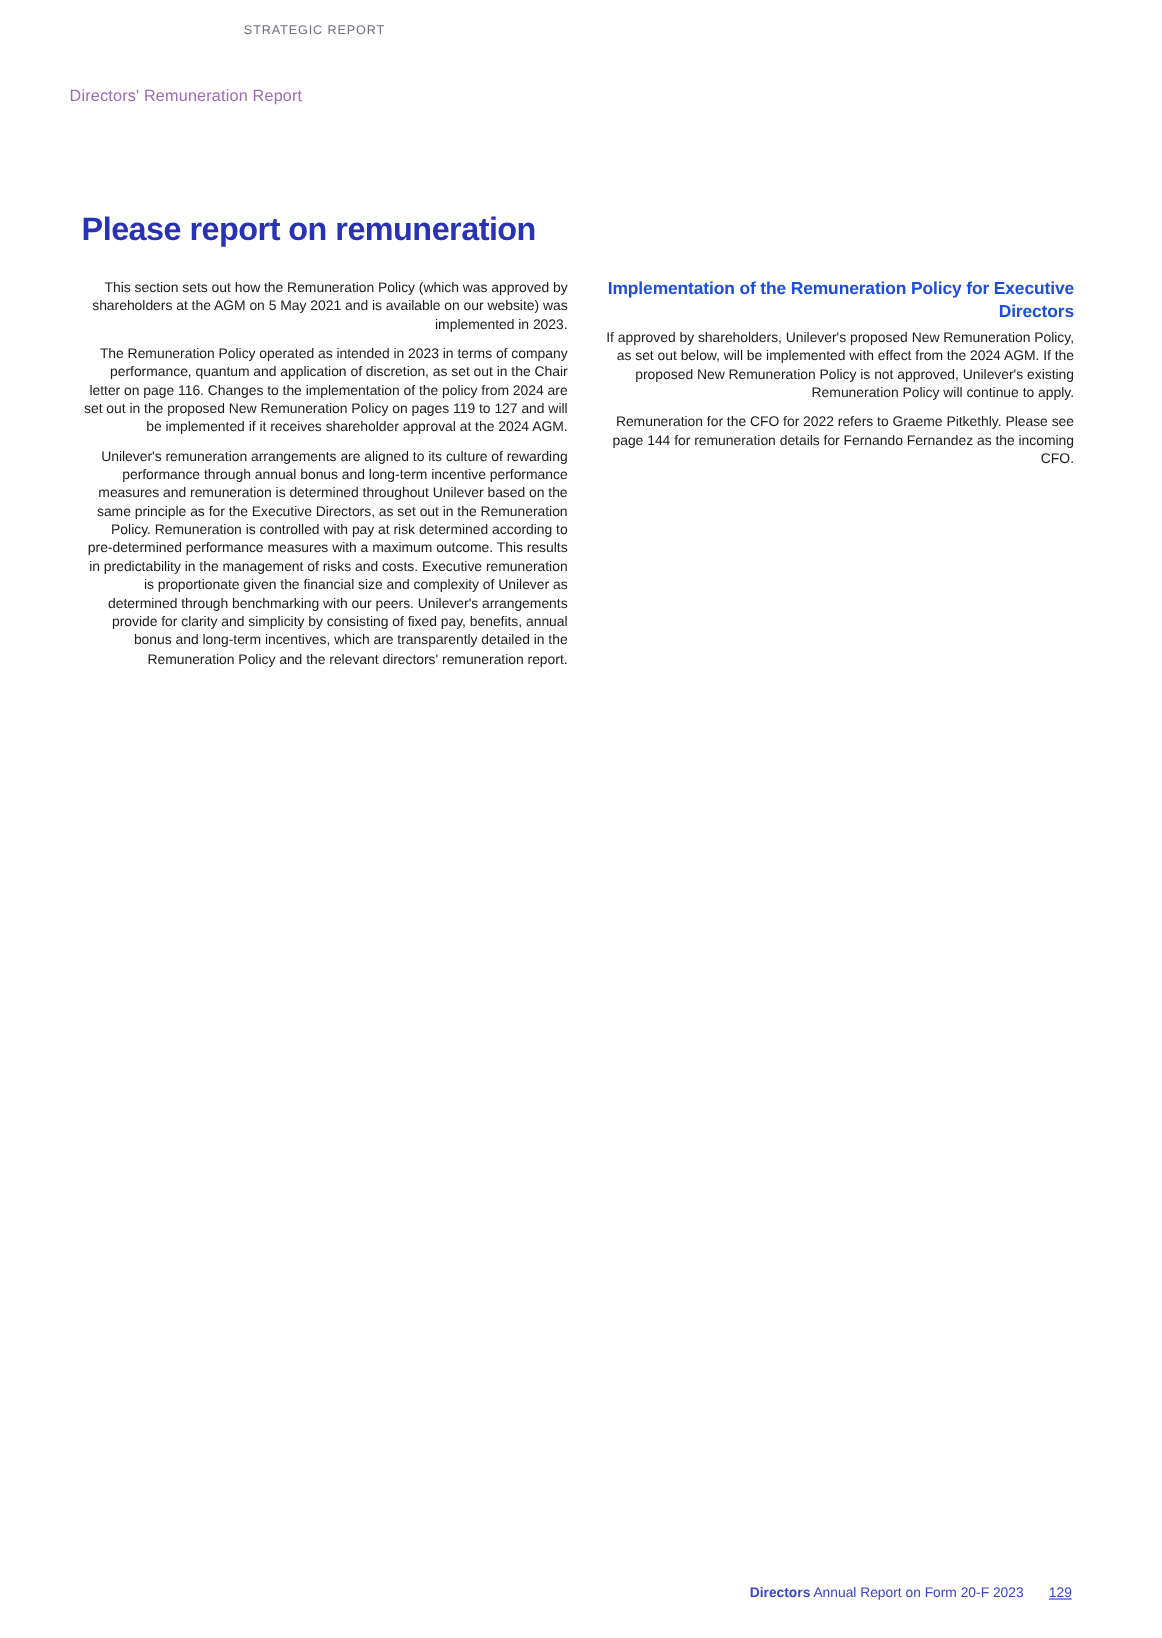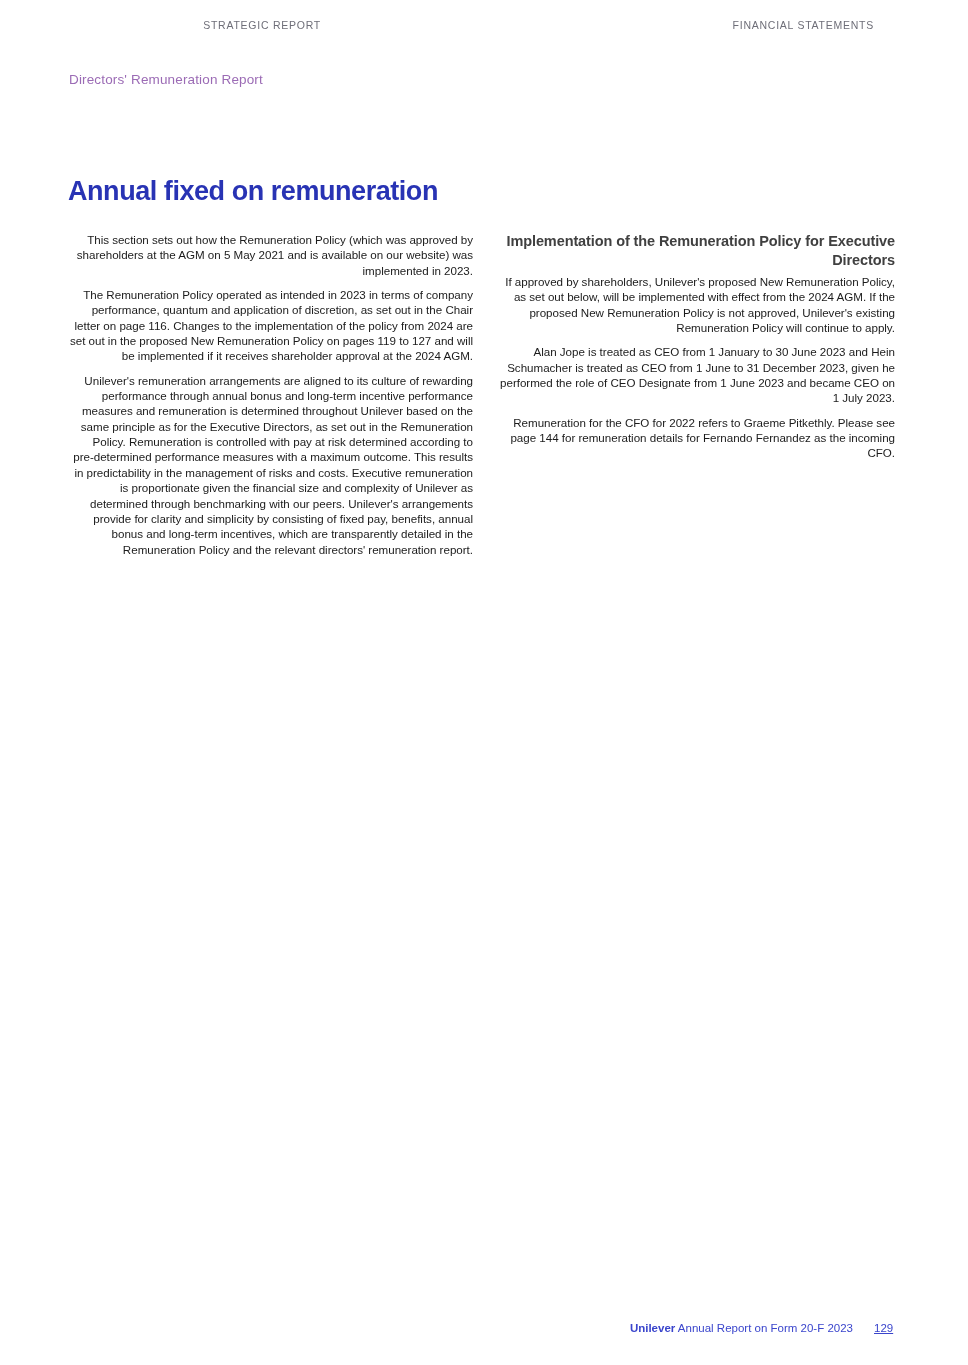--- a/index.html
+++ b/index.html
@@ -49,21 +49,21 @@
   .nav-tab.active .tab-label {
     color: #A060C0;
   }
   #tab-0 { left: 93px;  width: 228px; }
   #tab-1 { left: 345px; width: 277px; }
   #tab-2 { left: 646px; width: 228px; }
 
   
   .section-eyebrow {
     position: absolute;
-    left: 69px;
+    left: 58px;
     top: 72px;
     font-size: 13.5px;
     color: #9B6BB5;
     letter-spacing: 0.15px;
     white-space: nowrap;
   }
 
   
   .page-title {
     position: absolute;
@@ -90,21 +90,21 @@
     text-align: right;
   }
   .col-left  { left: 69px;  width: 404px; }
   .col-right { left: 491px; width: 404px; }
 
   .col-heading {
     margin: 0 0 5px 0;
     font-size: 14.5px;
     font-weight: bold;
     line-height: 18.5px;
-    color: #404040;
+    color: #1d4ed8;
     letter-spacing: -0.1px;
   }
   .para {
     margin: 0 0 9px 0;
     font-size: 11.6px;
     line-height: 15.35px;
     color: #1b1b1b;
     letter-spacing: -0.02px;
   }
   .para:last-child { margin-bottom: 0; }
@@ -140,44 +140,39 @@
 <body>
 
 <div class="nav-bar">
 
   <div class="nav-tab" id="tab-0">
     <div class="tab-rule"></div>
     <span class="tab-label">STRATEGIC REPORT</span>
   </div>
 
 
-  <div class="nav-tab" id="tab-2">
-    <div class="tab-rule"></div>
-    <span class="tab-label">FINANCIAL STATEMENTS</span>
-  </div>
 
 </div>
 
 <div class="section-eyebrow">Directors' Remuneration Report</div>
 
-<h1 class="page-title">Annual fixed on remuneration</h1>
+<h1 class="page-title">Please report on remuneration</h1>
 
 <div class="columns">
 
   <div class="col col-left">
     <p class="para">This section sets out how the Remuneration Policy (which was approved by shareholders at the AGM on 5 May 2021 and is available on our website) was implemented in 2023.</p>
     <p class="para">The Remuneration Policy operated as intended in 2023 in terms of company performance, quantum and application of discretion, as set out in the Chair letter on page 116. Changes to the implementation of the policy from 2024 are set out in the proposed New Remuneration Policy on pages 119 to 127 and will be implemented if it receives shareholder approval at the 2024 AGM.</p>
     <p class="para">Unilever's remuneration arrangements are aligned to its culture of rewarding performance through annual bonus and long-term incentive performance measures and remuneration is determined throughout Unilever based on the same principle as for the Executive Directors, as set out in the Remuneration Policy. Remuneration is controlled with pay at risk determined according to pre-determined performance measures with a maximum outcome. This results in predictability in the management of risks and costs. Executive remuneration is proportionate given the financial size and complexity of Unilever as determined through benchmarking with our peers. Unilever's arrangements provide for clarity and simplicity by consisting of fixed pay, benefits, annual bonus and long-term incentives, which are transparently detailed in the Remuneration Policy and the relevant directors' remuneration report.</p>
   </div>
 
   <div class="col col-right">
     <h2 class="col-heading">Implementation of the Remuneration Policy for Executive Directors</h2>
     <p class="para">If approved by shareholders, Unilever's proposed New Remuneration Policy, as set out below, will be implemented with effect from the 2024 AGM. If the proposed New Remuneration Policy is not approved, Unilever's existing Remuneration Policy will continue to apply.</p>
-    <p class="para">Alan Jope is treated as CEO from 1 January to 30 June 2023 and Hein Schumacher is treated as CEO from 1 June to 31 December 2023, given he performed the role of CEO Designate from 1 June 2023 and became CEO on 1 July 2023.</p>
     <p class="para">Remuneration for the CFO for 2022 refers to Graeme Pitkethly. Please see page 144 for remuneration details for Fernando Fernandez as the incoming CFO.</p>
   </div>
 
 </div>
 
 <div class="footer">
-  <div class="footer-text"><span class="footer-brand">Unilever</span><span> Annual Report on Form 20-F 2023</span></div>
+  <div class="footer-text"><span class="footer-brand">Directors</span><span> Annual Report on Form 20-F 2023</span></div>
   <div class="footer-page">129</div>
 </div>
 
 </body></html>

